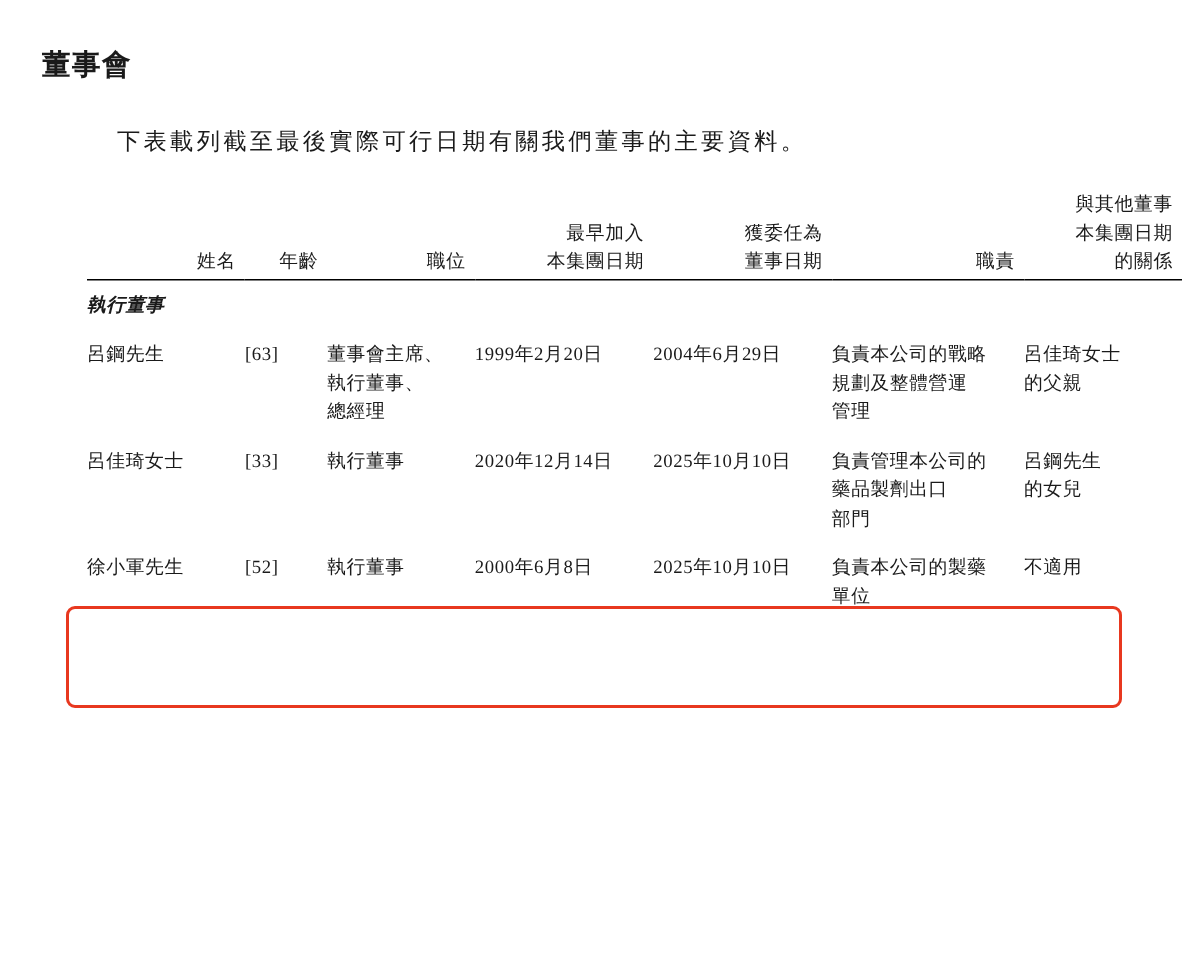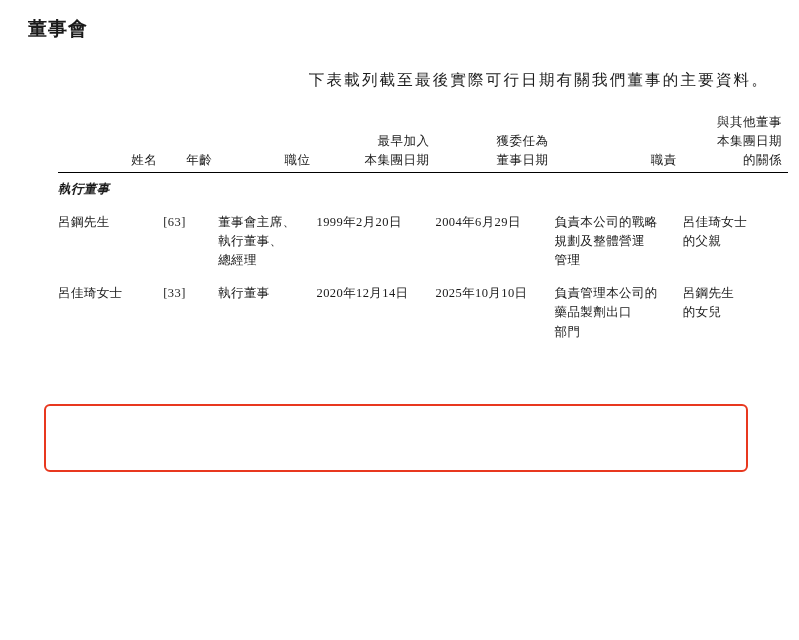--- a/index.html
+++ b/index.html
@@ -13,33 +13,32 @@
     font-family: "Liberation Serif", "DejaVu Serif", serif;
     color: #1a1a1a;
     position: relative;
     overflow: hidden;
   }
   .page {
     position: relative;
     width: 799px;
     height: 640px;
     box-sizing: border-box;
-    padding: 10px 30px 0 24px;
+    padding: 24px 30px 0 24px;
   }
   .section-title {
     font-size: 19px;
     font-weight: bold;
     letter-spacing: 1px;
     margin: 6px 0 0 4px;
   }
   .intro {
     font-size: 15.5px;
-    margin: 28px 0 0 28px;
+    margin: 28px 0 0 54px;
     letter-spacing: 2.2px;
-    text-align: right;
   }
   table.dir-table {
     border-collapse: collapse;
     margin: 22px 0 0 34px;
     width: 730px;
     table-layout: fixed;
   }
   table.dir-table th {
     font-size: 12.5px;
     font-weight: normal;
@@ -188,18 +187,34 @@
           <span>藥品製劑出口</span>
           <span>部門</span>
         </td>
         <td class="cell-multiline">
           <span>呂鋼先生</span>
           <span>的女兒</span>
         </td>
       </tr>
 
 
+      <tr>
+        <td>徐小軍先生</td>
+        <td>[52]</td>
+        <td class="cell-multiline">
+          <span>執行董事</span>
+        </td>
+        <td>2000年6月8日</td>
+        <td>2025年10月10日</td>
+        <td class="cell-multiline">
+          <span>負責本公司的製藥</span>
+          <span>單位</span>
+        </td>
+        <td class="cell-multiline">
+          <span>不適用</span>
+        </td>
+      </tr>
     </tbody>
   </table>
 
   <div class="highlight-box" style="border-color: rgb(232, 56, 31);"></div>
   <div class="fade-bottom"></div>
 </div>
 
 </body></html>

